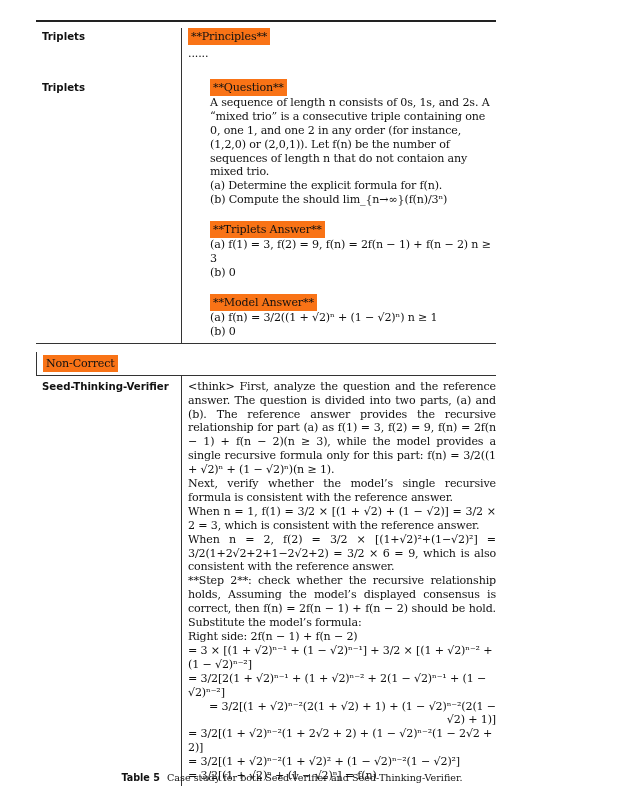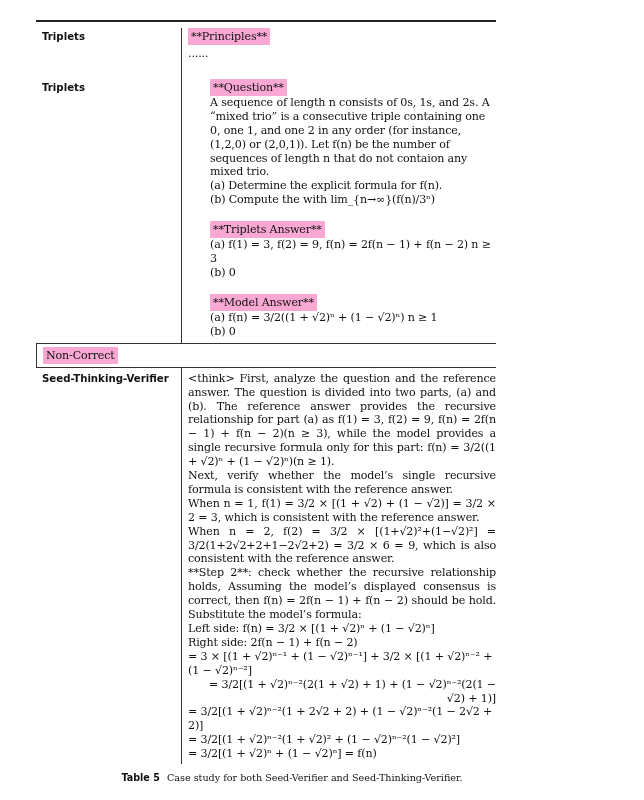--- a/index.html
+++ b/index.html
@@ -4,21 +4,21 @@
 <style>
   html, body { margin:0; padding:0; background:#ffffff; }
   body { width:644px; height:800px; position:relative; overflow:hidden; color:#111; }
   .page { position:absolute; left:12px; top:0; width:644px; height:800px; }
   .rule { position:absolute; left:24px; width:460px; background:#222; }
   .rule-top { top:20px; height:2px; width:460px; }
   .table { position:absolute; left:24px; top:22px; width:460px; }
   .row { position:relative; display:flex; }
   .lcol { width:145px; flex:none; font-family:"DejaVu Sans", sans-serif; font-weight:bold; font-size:10.2px; padding-left:6px; box-sizing:border-box; }
   .rcol { border-left:1px solid #333; padding-left:6px; width:434px; box-sizing:border-box; font-family:"DejaVu Serif", serif; font-size:11.1px; line-height:13.9px; letter-spacing:-0.15px; }
-  .hl { background:#f9a8d4; padding:1px 3px; display:inline-block; line-height:15px; }
+  .hl { background:#f97316; padding:1px 3px; display:inline-block; line-height:15px; }
   .sep { border-top:1px solid #333; }
   .blk { margin:0; }
   .gap { height:14px; }
   .caption { position:absolute; top:772px; left:0; width:560px; text-align:center; font-family:"DejaVu Serif", serif; font-size:9.6px; }
   .caption b { font-family:"DejaVu Sans", sans-serif; font-weight:bold; margin-right:4px; }
 </style>
 </head>
 <body>
 
 <div class="page">
@@ -33,49 +33,49 @@
         <div class="blk" style="margin-top:2px;">......</div>
       </div>
     </div>
 
     <div class="row">
       <div class="lcol" style="padding-top:3px;">Triplets</div>
       <div class="rcol" style="padding-bottom:4px;padding-left:28px;">
         <span class="hl">**Question**</span>
         <div class="blk">A sequence of length n consists of 0s, 1s, and 2s. A “mixed trio” is a consecutive triple containing one 0, one 1, and one 2 in any order (for instance, (1,2,0) or (2,0,1)). Let f(n) be the number of sequences of length n that do not contaion any mixed trio.</div>
         <div class="blk">(a) Determine the explicit formula for f(n).</div>
-        <div class="blk">(b) Compute the with lim_{n→∞}(f(n)/3ⁿ)</div>
+        <div class="blk">(b) Compute the should lim_{n→∞}(f(n)/3ⁿ)</div>
         <div class="gap"></div>
         <span class="hl">**Triplets Answer**</span>
         <div class="blk">(a) f(1) = 3, f(2) = 9, f(n) = 2f(n − 1) + f(n − 2)   n ≥ 3</div>
         <div class="blk">(b) 0</div>
         <div class="gap"></div>
         <span class="hl">**Model Answer**</span>
         <div class="blk">(a) f(n) = 3/2((1 + √2)ⁿ + (1 − √2)ⁿ)   n ≥ 1</div>
         <div class="blk">(b) 0</div>
       </div>
     </div>
 
     <div class="row sep">
-      <div class="rcol" style="padding-top:3px; padding-bottom:3px;">
+      <div class="rcol" style="padding-top:3px; padding-bottom:3px;margin-top:8px;">
         <span class="hl">Non-Correct</span>
       </div>
     </div>
 
     <div class="row sep">
       <div class="lcol" style="padding-top:5px;">Seed-Thinking-Verifier</div>
       <div class="rcol" style="padding-top:4px; padding-bottom:3px; text-align:justify;">
         <div class="blk">&lt;think&gt; First, analyze the question and the reference answer. The question is divided into two parts, (a) and (b). The reference answer provides the recursive relationship for part (a) as f(1) = 3, f(2) = 9, f(n) = 2f(n − 1) + f(n − 2)(n ≥ 3), while the model provides a single recursive formula only for this part: f(n) = 3/2((1 + √2)ⁿ + (1 − √2)ⁿ)(n ≥ 1).</div>
         <div class="blk">Next, verify whether the model’s single recursive formula is consistent with the reference answer.</div>
         <div class="blk">When n = 1, f(1) = 3/2 × [(1 + √2) + (1 − √2)] = 3/2 × 2 = 3, which is consistent with the reference answer.</div>
         <div class="blk">When n = 2, f(2) = 3/2 × [(1+√2)²+(1−√2)²] = 3/2(1+2√2+2+1−2√2+2) = 3/2 × 6 = 9, which is also consistent with the reference answer.</div>
         <div class="blk">**Step 2**: check whether the recursive relationship holds, Assuming the model’s displayed consensus is correct, then f(n) = 2f(n − 1) + f(n − 2) should be hold. Substitute the model’s formula:</div>
-        <div class="blk">Left side: f(n) = 3/2 × [(1 + √2)ⁿ + (1 − √2)ⁿ]</div>
         <div class="blk">Right side: 2f(n − 1) + f(n − 2)</div>
         <div class="blk" style="text-align:left;">= 3 × [(1 + √2)ⁿ⁻¹ + (1 − √2)ⁿ⁻¹] + 3/2 × [(1 + √2)ⁿ⁻² + (1 − √2)ⁿ⁻²]</div>
+        <div class="blk" style="text-align:left;">= 3/2[2(1 + √2)ⁿ⁻¹ + (1 + √2)ⁿ⁻² + 2(1 − √2)ⁿ⁻¹ + (1 − √2)ⁿ⁻²]</div>
         <div class="blk" style="text-align:right;">= 3/2[(1 + √2)ⁿ⁻²(2(1 + √2) + 1) + (1 − √2)ⁿ⁻²(2(1 − √2) + 1)]</div>
         <div class="blk" style="text-align:left;">= 3/2[(1 + √2)ⁿ⁻²(1 + 2√2 + 2) + (1 − √2)ⁿ⁻²(1 − 2√2 + 2)]</div>
         <div class="blk" style="text-align:left;">= 3/2[(1 + √2)ⁿ⁻²(1 + √2)² + (1 − √2)ⁿ⁻²(1 − √2)²]</div>
         <div class="blk" style="text-align:left;">= 3/2[(1 + √2)ⁿ + (1 − √2)ⁿ] = f(n)</div>
 
       </div>
     </div>
 
   </div>
 

